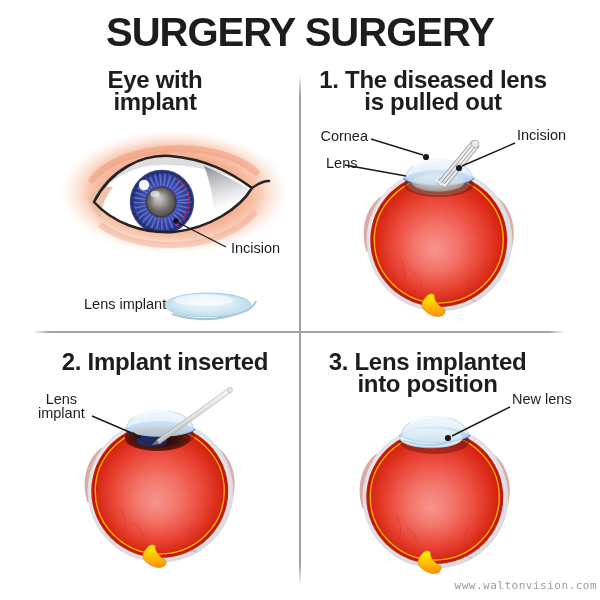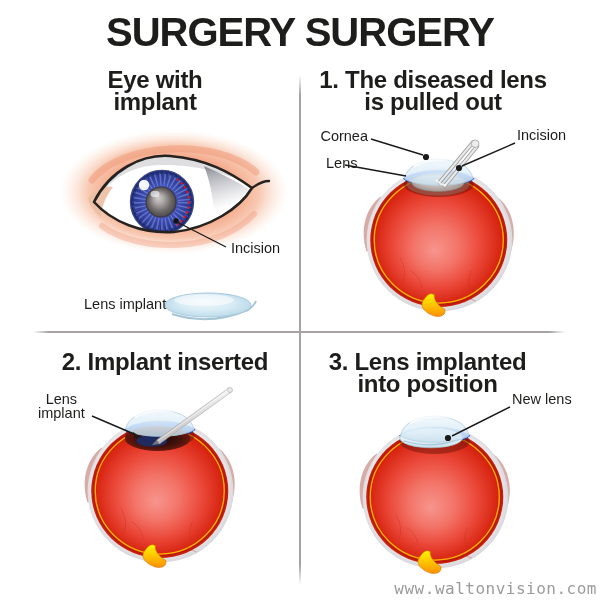--- a/index.html
+++ b/index.html
@@ -20,21 +20,21 @@
   .lab-cornea{left:306px;top:129px;width:62px;text-align:right;}
   .lab-iris{left:326px;top:156px;}
   .lab-incision-q2{left:517px;top:128px;}
   .lab-lens-q3{left:38px;top:393px;line-height:13.5px;text-align:center;}
   .lab-newlens{left:512px;top:392px;}
   .divider{position:absolute;z-index:1;}
   .div-v{left:299px;top:75px;width:2px;height:510px;
          background:linear-gradient(to bottom,rgba(166,162,162,0),#a6a2a2 4%,#a6a2a2 96%,rgba(166,162,162,0));}
   .div-h{left:33px;top:331px;width:532px;height:2px;
          background:linear-gradient(to right,rgba(166,162,162,0),#a6a2a2 3%,#a6a2a2 97%,rgba(166,162,162,0));}
-  .watermark{right:3px;top:579px;font-family:"DejaVu Sans Mono",monospace;font-size:16px;
+  .watermark{right:3px;top:579px;font-family:"DejaVu Sans Mono",monospace;font-size:11px;
              letter-spacing:0.5px;color:#9b9b9b;}
 </style>
 </head>
 <body>
 
 <div id="canvas">
 
   <svg id="art" viewBox="0 0 600 600">
     <defs>
       <radialGradient id="gSkin" cx="0.5" cy="0.5" r="0.5">

